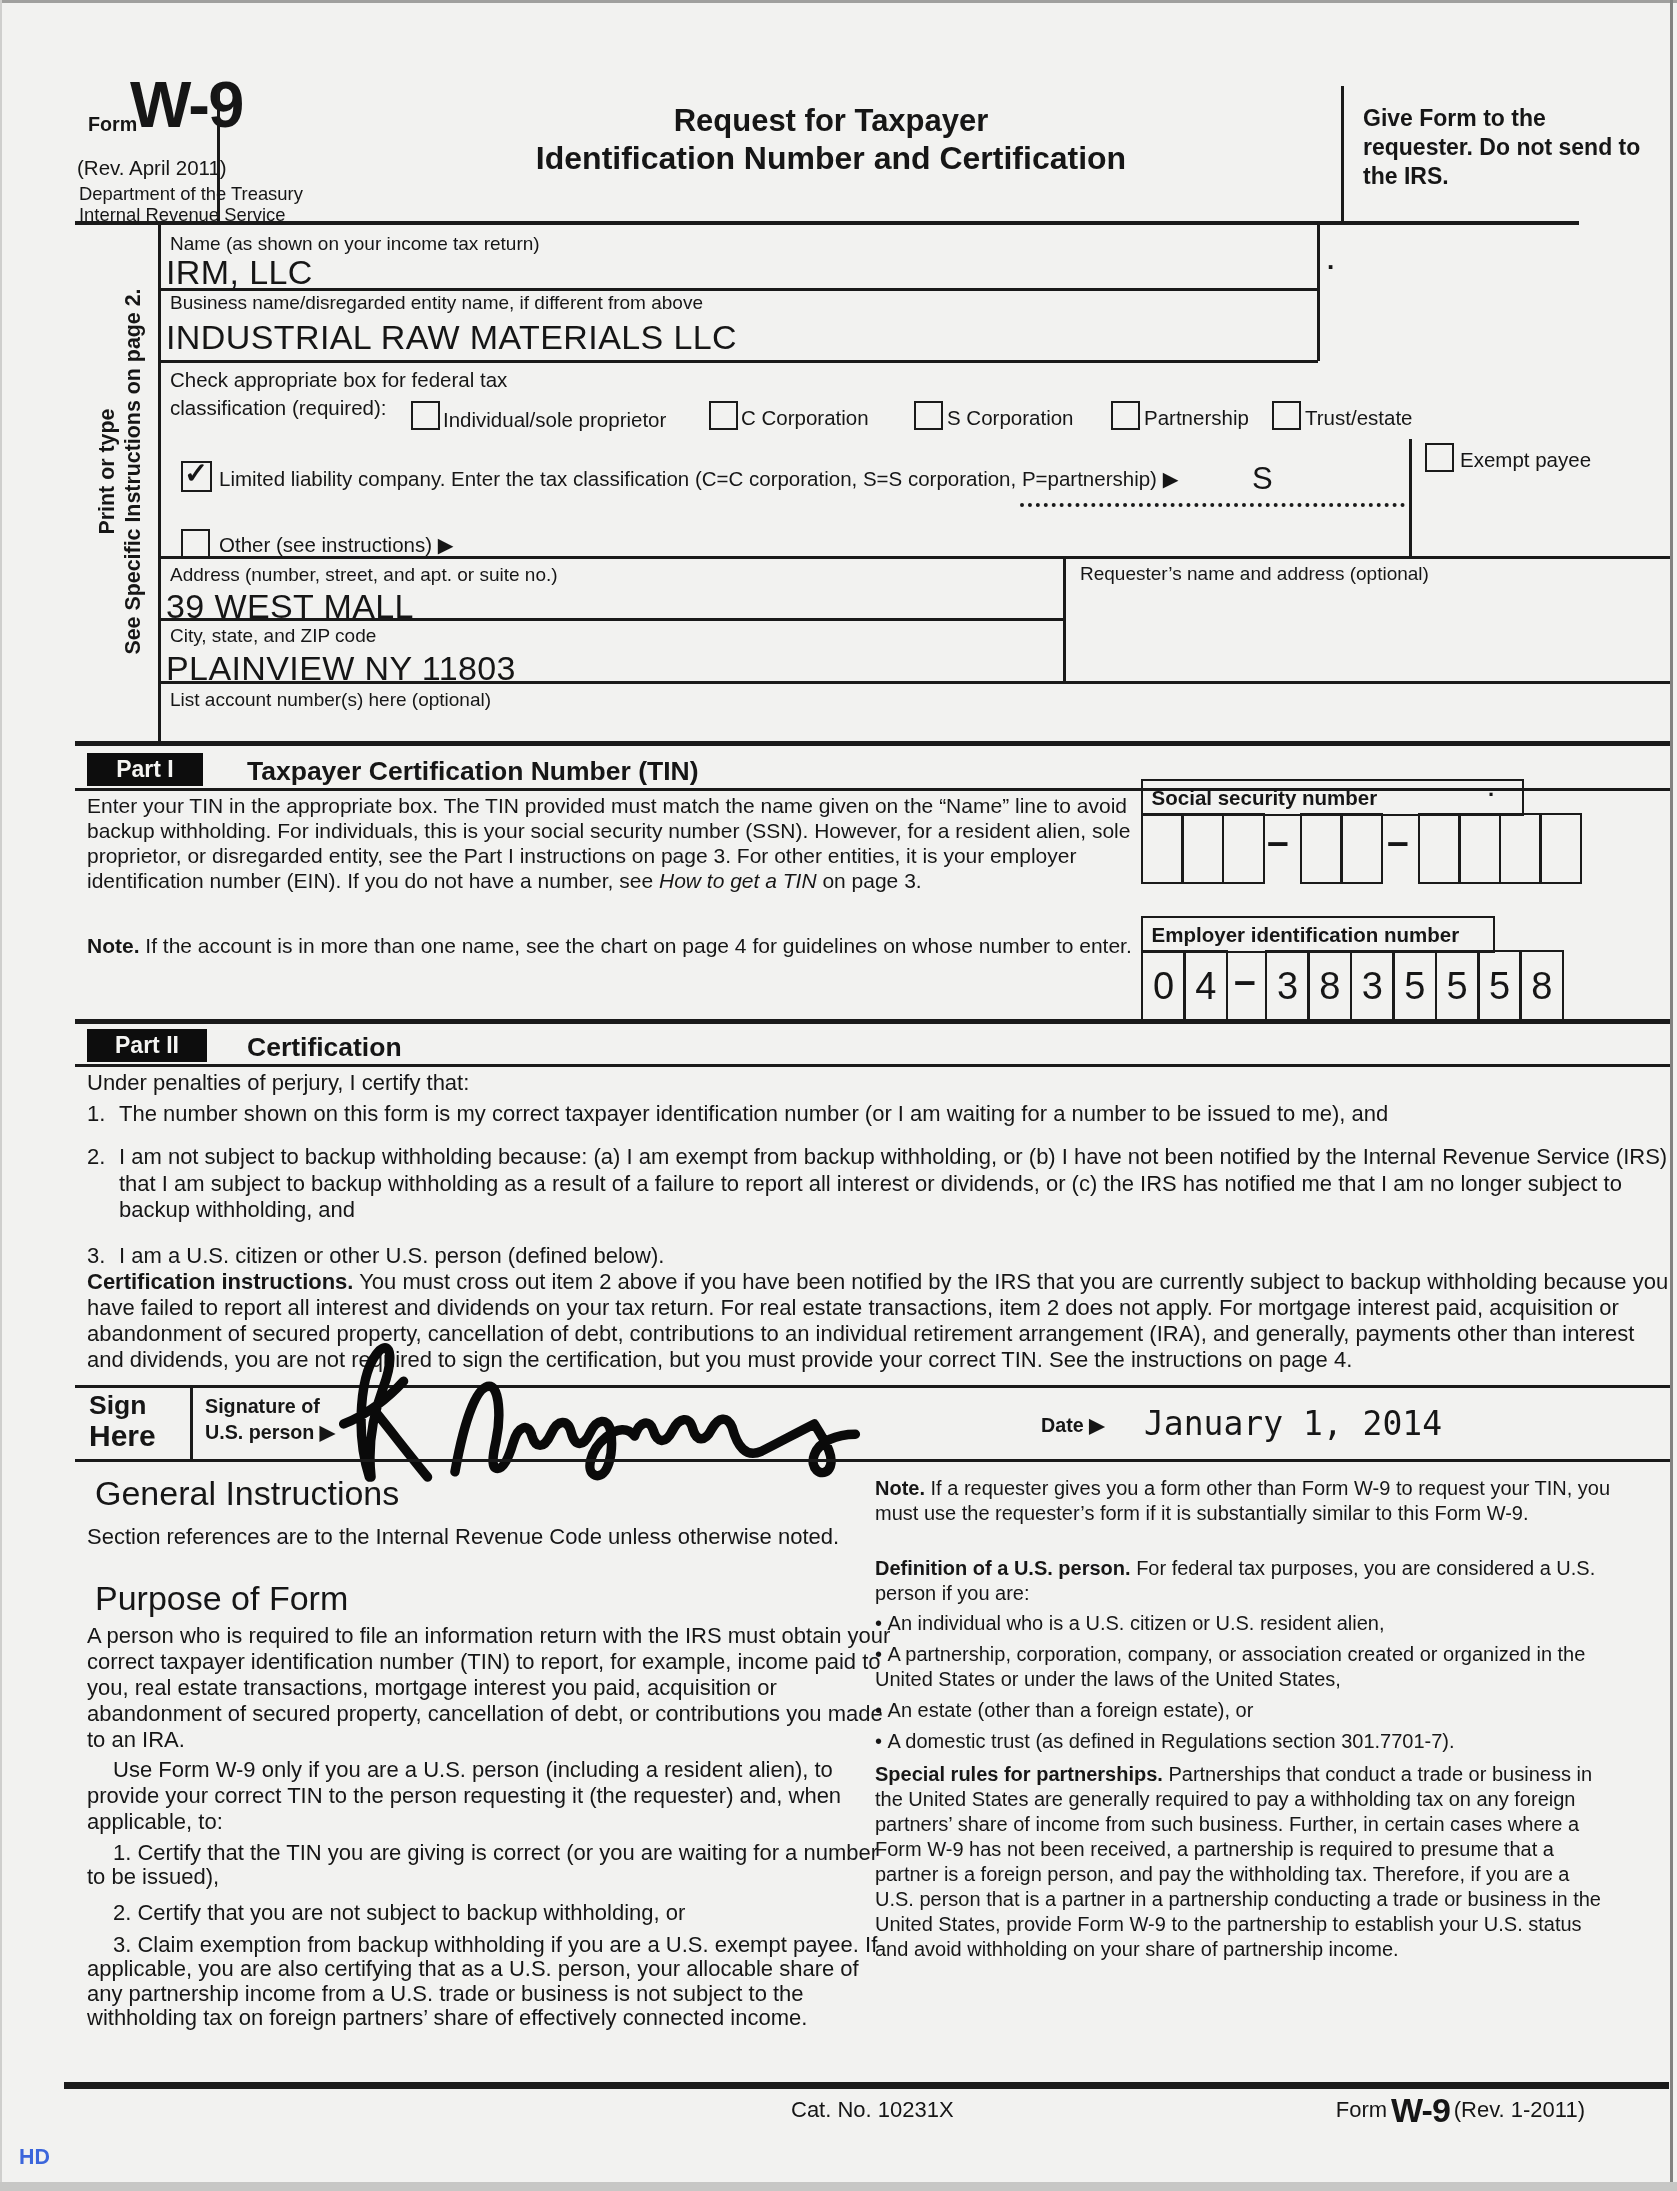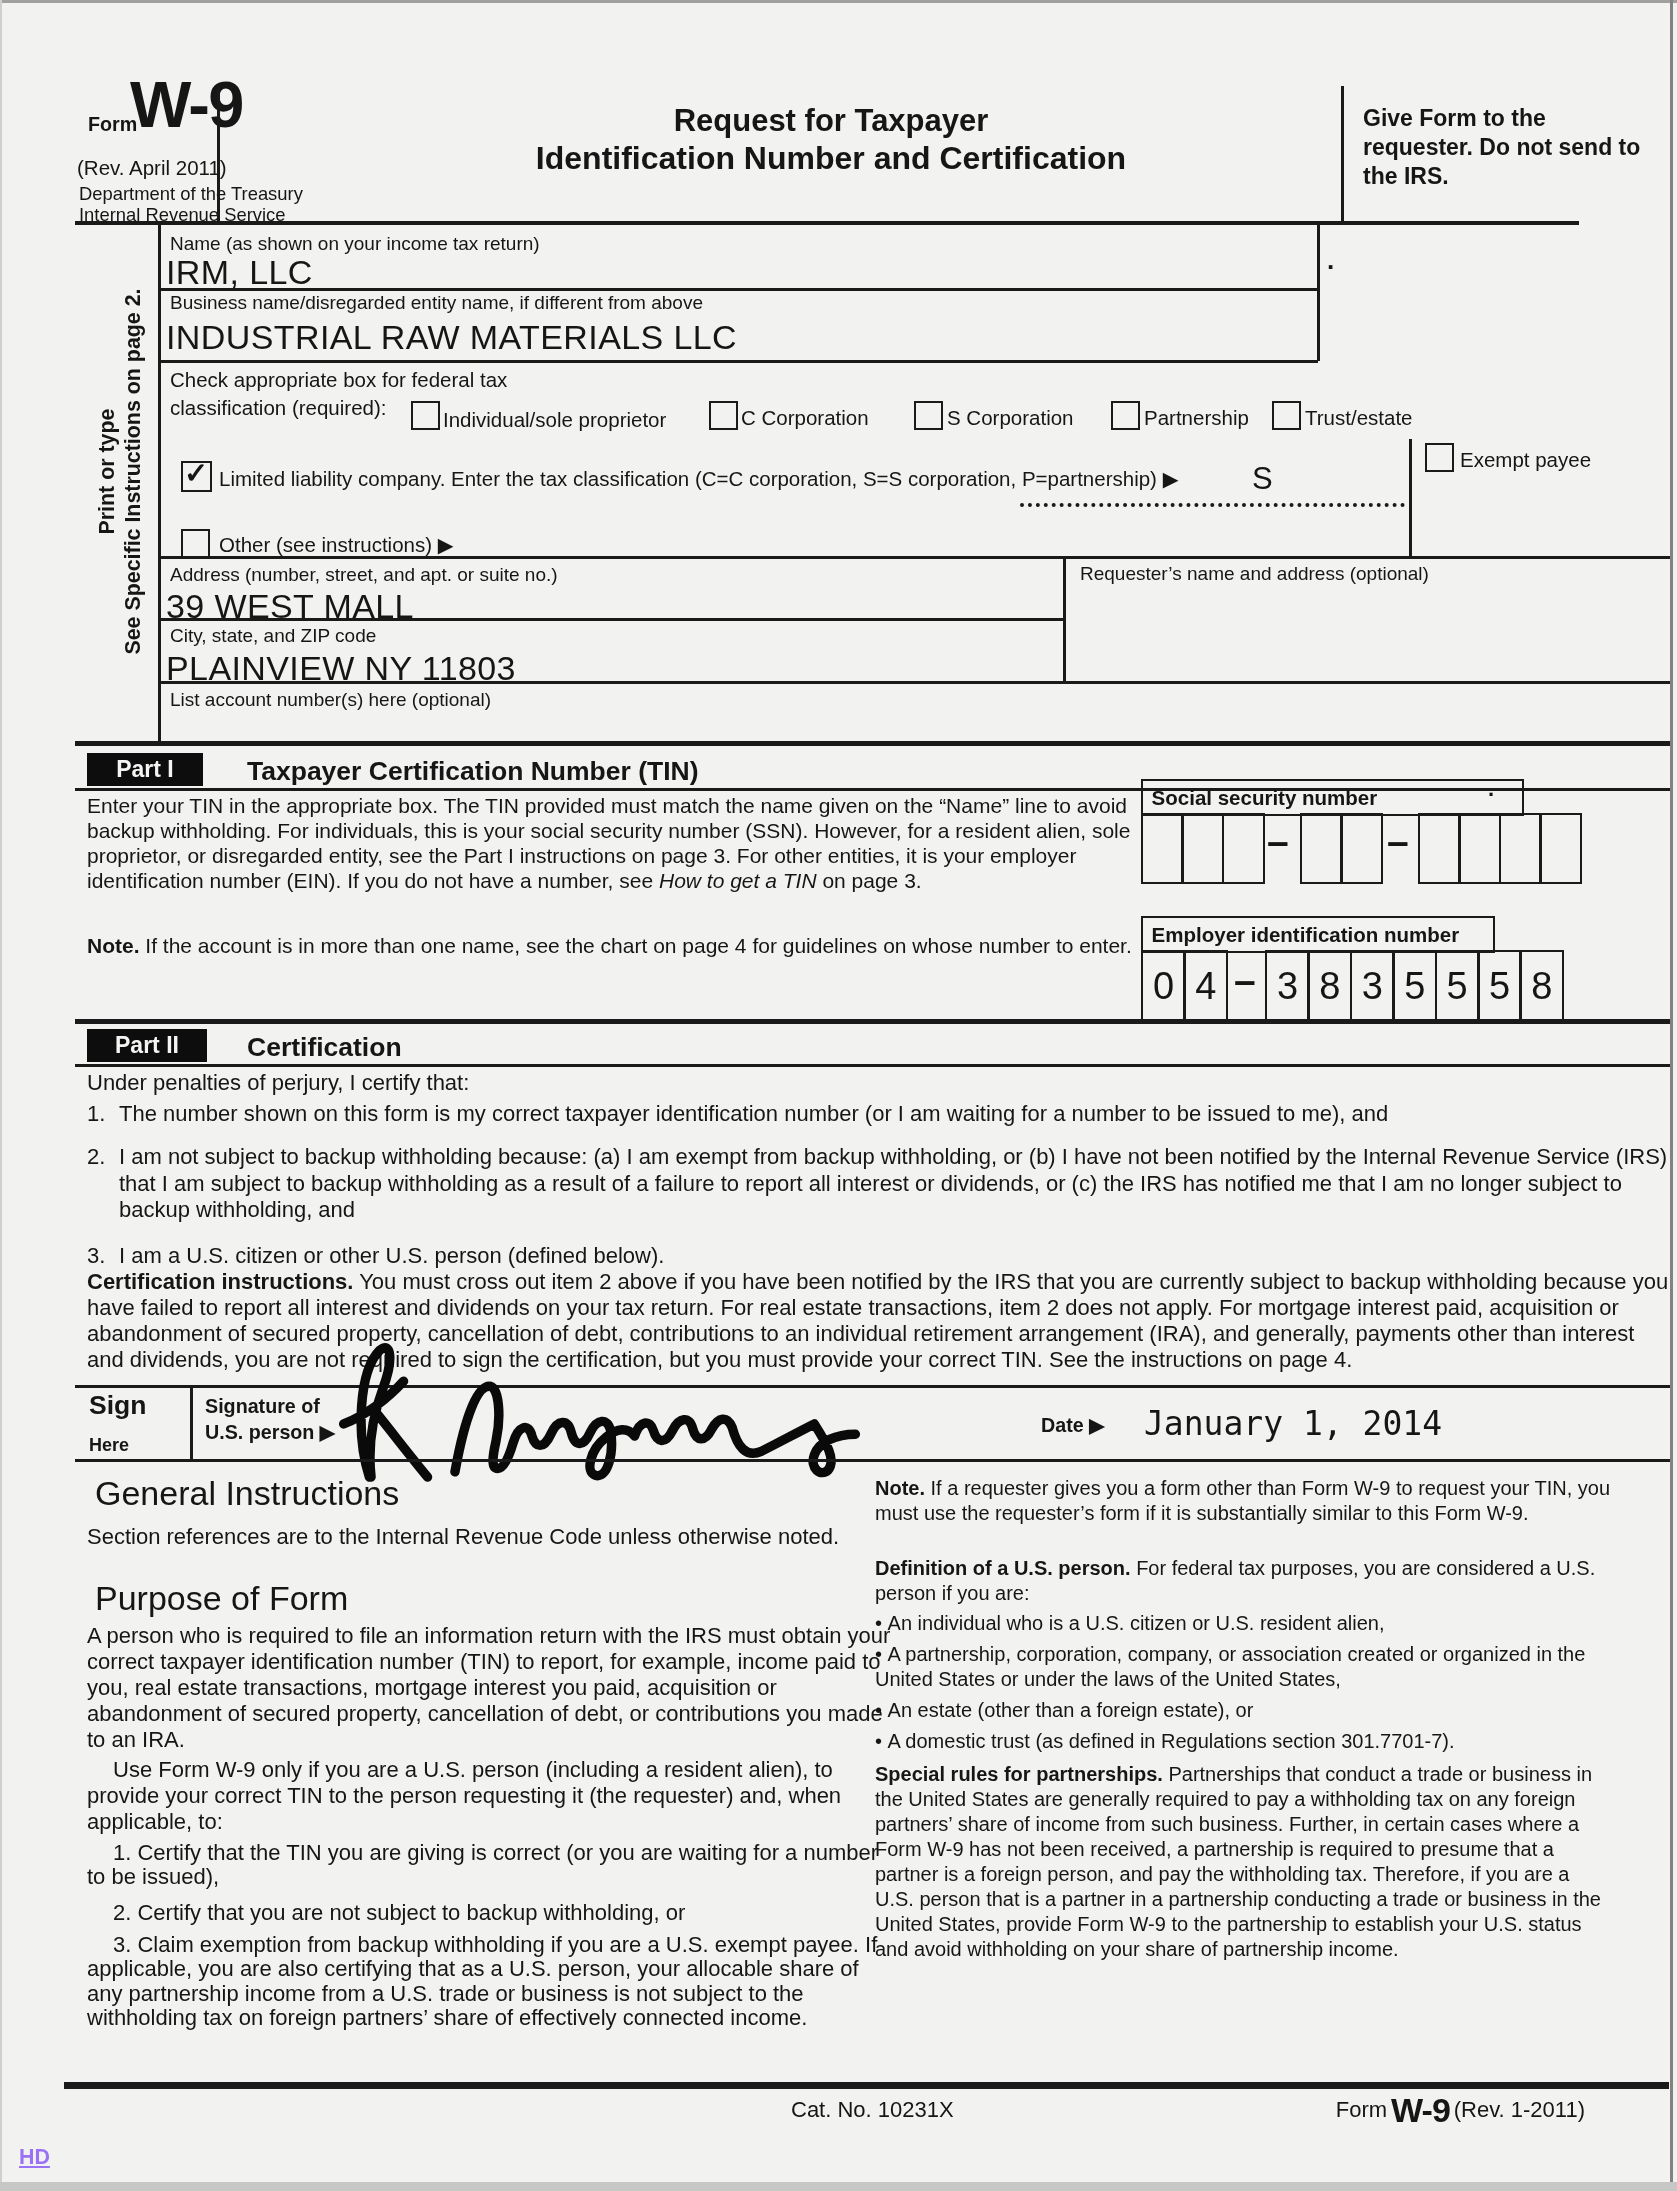--- a/index.html
+++ b/index.html
@@ -200,21 +200,21 @@
     <span class="num">3.</span>
     <span class="txt">I am a U.S. citizen or other U.S. person (defined below).</span>
   </div>
 
   <p class="p2-txt" style="left:87px;top:1269px;width:1588px;margin:0;line-height:26px;">
     <b>Certification instructions.</b><span> You must cross out item 2 above if you have been notified by the IRS that you are currently subject to backup withholding because you have failed to report all interest and dividends on your tax return. For real estate transactions, item 2 does not apply. For mortgage interest paid, acquisition or abandonment of secured property, cancellation of debt, contributions to an individual retirement arrangement (IRA), and generally, payments other than interest and dividends, you are not required to sign the certification, but you must provide your correct TIN. See the instructions on page 4.</span>
   </p>
 
   <div class="hl" style="left:75px;top:1385px;width:1595px;height:3.4px;"></div>
   <div class="abs b" style="left:89px;top:1390px;font-size:26.5px;">Sign</div>
-  <div class="abs b" style="left:89px;top:1419px;font-size:18px;margin-top:16px;">Here</div>
+  <div class="abs b" style="left:89px;top:1419px;font-size:30px;">Here</div>
   <div class="vl" style="left:190px;top:1385px;height:74px;"></div>
   <div class="abs b" style="left:205px;top:1395px;font-size:19.7px;">Signature of</div>
   <div class="abs b" style="left:205px;top:1421px;font-size:19.7px;">U.S. person ▶</div>
 
   <svg class="sig-svg" width="599" height="144" viewBox="0 0 700 168">
     <path fill="none" stroke="#0a0a0a" stroke-width="11" stroke-linecap="round" stroke-linejoin="round" d="M46 160 C30 110 34 36 58 12 C72 0 74 24 62 56 C50 88 44 124 48 160
          M16 98 C42 88 68 68 86 48 M50 80 C68 102 94 136 114 160
          M146 154 C158 88 172 54 186 54 C198 54 200 90 194 118 C190 136 188 150 196 150 C204 150 210 134 214 120
          M214 120 C220 100 232 96 236 112 C240 126 250 128 258 110 C266 92 278 92 282 108 C286 124 296 126 304 108 C312 92 324 90 328 106
          M328 106 C332 134 324 162 310 158 C298 154 304 128 322 114 C336 102 348 102 356 112
@@ -259,16 +259,16 @@
     <b>Special rules for partnerships.</b><span> Partnerships that conduct a trade or business in the United States are generally required to pay a withholding tax on any foreign partners’ share of income from such business. Further, in certain cases where a Form W-9 has not been received, a partnership is required to presume that a partner is a foreign person, and pay the withholding tax. Therefore, if you are a U.S. person that is a partner in a partnership conducting a trade or business in the United States, provide Form W-9 to the partnership to establish your U.S. status and avoid withholding on your share of partnership income.</span>
   </p>
 
   <div class="hl" style="left:64px;top:2082px;width:1605px;height:6.8px;"></div>
   <div class="abs" style="left:791px;top:2097px;font-size:22px;">Cat. No. 10231X</div>
   <div class="abs" style="left:1318px;top:2091px;width:267px;text-align:right;white-space:nowrap;">
     <span style="font-size:22px;vertical-align:5.1px;">Form</span>
     <span class="b" style="font-size:34px;letter-spacing:-0.9px;">W-9</span>
     <span style="font-size:22px;vertical-align:5.1px;">(Rev. 1-2011)</span>
   </div>
-  <div class="abs b" style="left:19px;top:2145px;font-size:21.4px;color:#8b5cf6;opacity:.85;text-decoration:underline;">HD</div>
+  <div class="abs b" style="left:19px;top:2145px;font-size:21.4px;color:#1d4ed8;opacity:.85;">HD</div>
 
 </div>
 
 
 </body></html>

